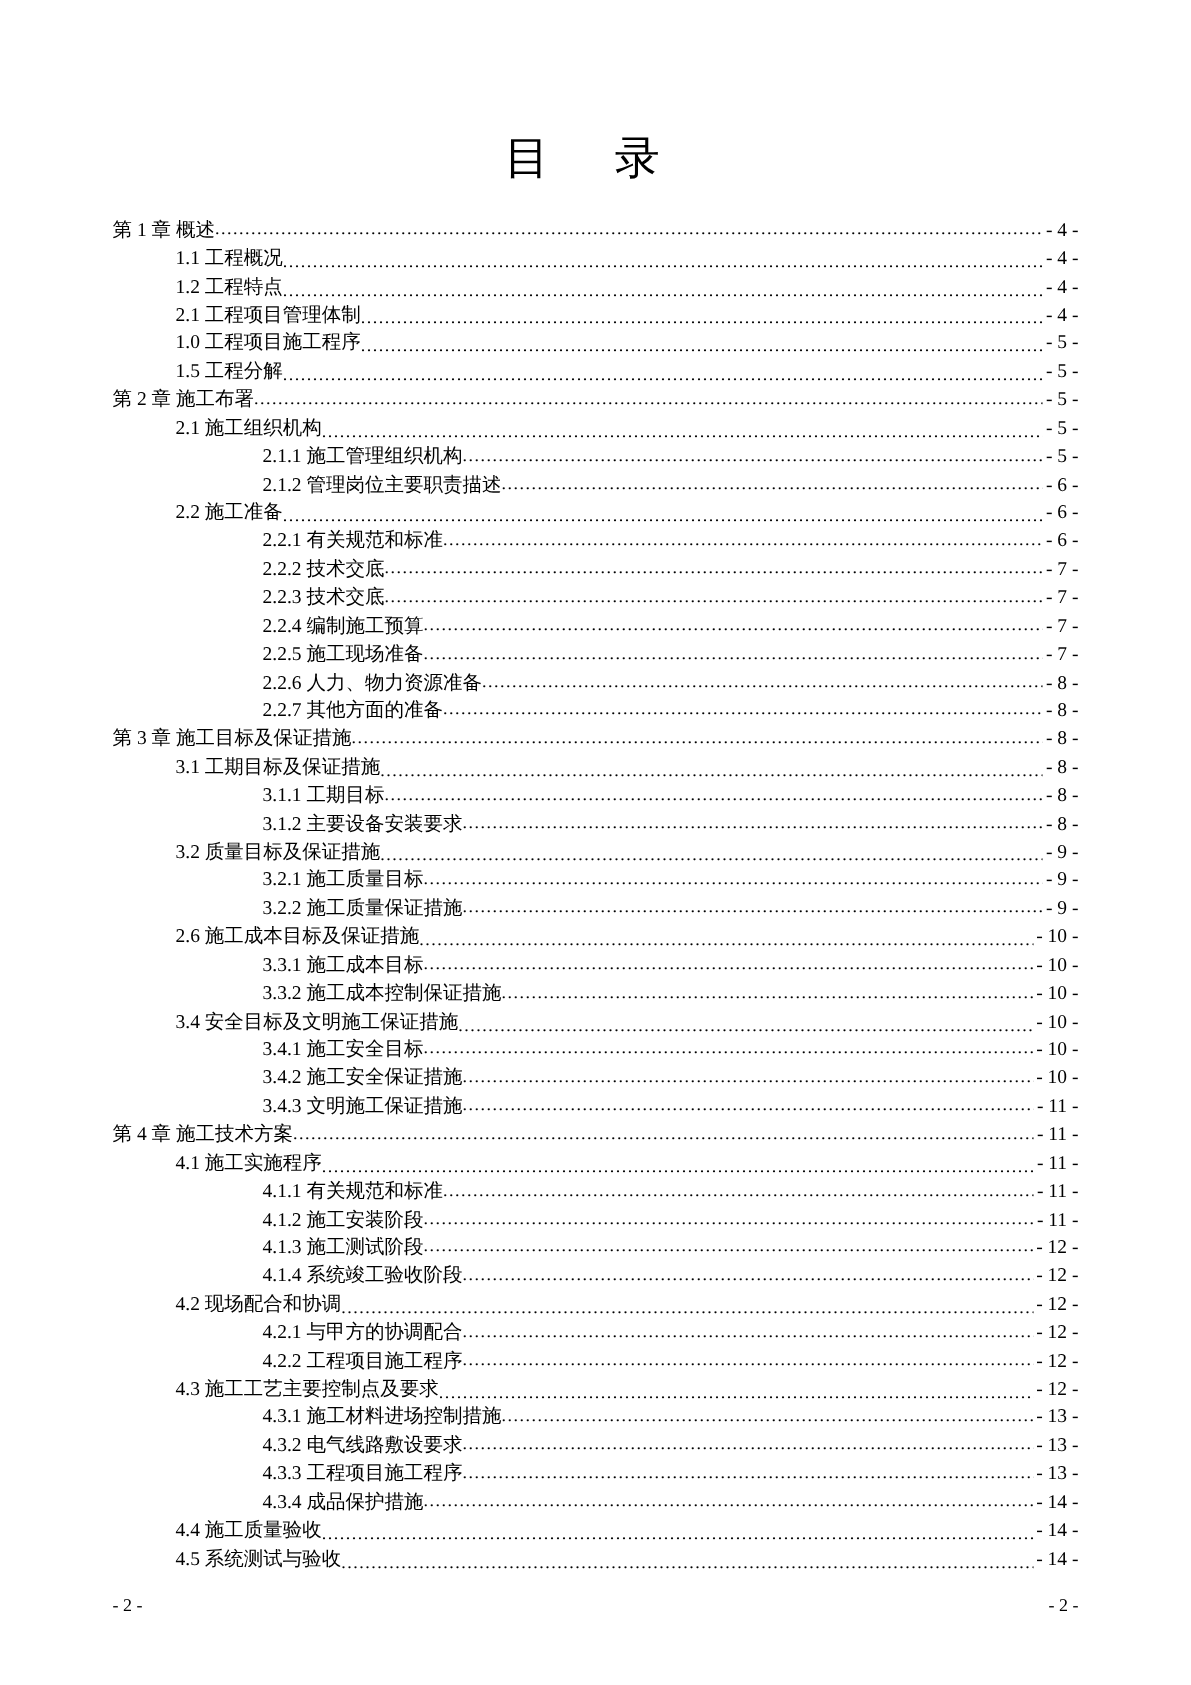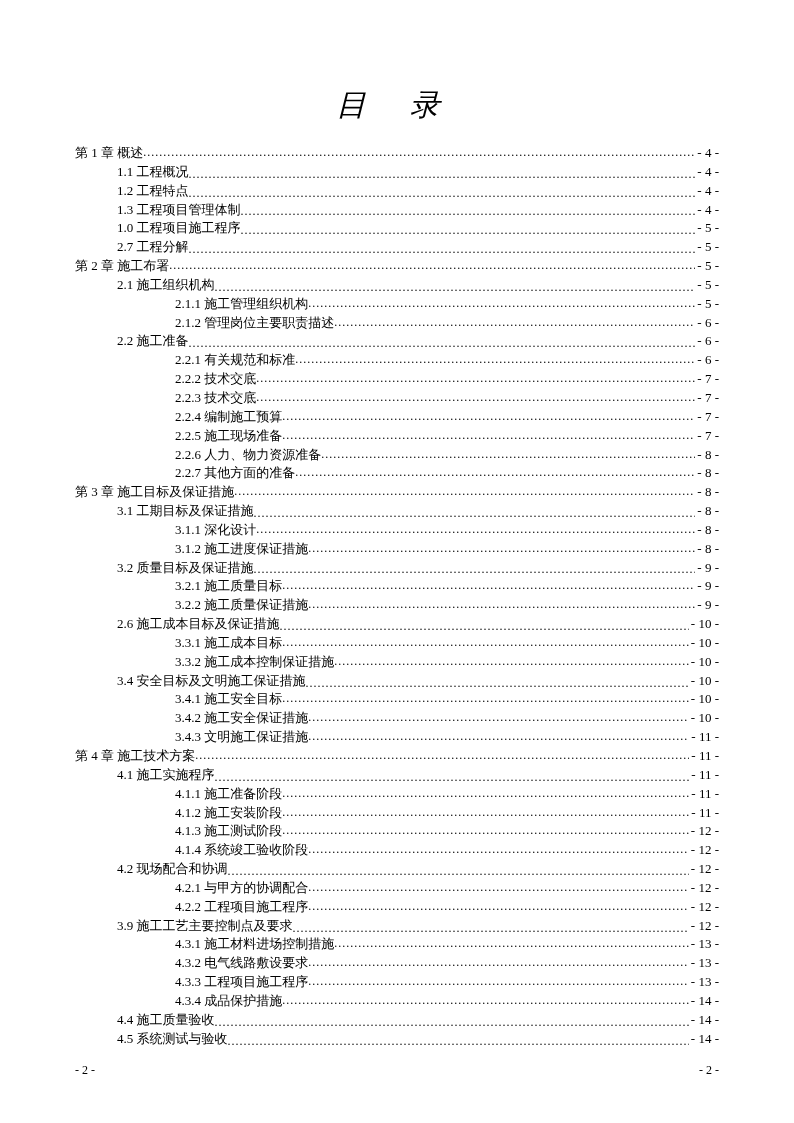--- a/index.html
+++ b/index.html
@@ -13,21 +13,20 @@
     position: relative;
     padding: 85px 75px 50px 75px;
   }
   .title {
     font-family: "SimSun", "宋体", serif;
     font-size: 30px;
     text-align: center;
     letter-spacing: 18px;
     margin-bottom: 18px;
     font-weight: normal;
-    font-style: italic;
   }
   .toc-line {
     display: flex;
     align-items: baseline;
     white-space: nowrap;
     line-height: 1.45;
     font-size: 13px;
   }
   .toc-label {
     flex: 0 0 auto;
@@ -81,31 +80,31 @@
       <span class="toc-label">1.1  工程概况</span>
       <span class="toc-dots"></span>
       <span class="toc-page">- 4 -</span>
     </div>
     <div class="toc-line indent-1">
       <span class="toc-label">1.2  工程特点</span>
       <span class="toc-dots"></span>
       <span class="toc-page">- 4 -</span>
     </div>
     <div class="toc-line indent-1">
-      <span class="toc-label">1.3  工程项目管理体制</span>
+      <span class="toc-label">2.1  工程项目管理体制</span>
       <span class="toc-dots"></span>
       <span class="toc-page">- 4 -</span>
     </div>
     <div class="toc-line indent-1">
       <span class="toc-label">1.0  工程项目施工程序</span>
       <span class="toc-dots"></span>
       <span class="toc-page">- 5 -</span>
     </div>
     <div class="toc-line indent-1">
-      <span class="toc-label">2.7  工程分解</span>
+      <span class="toc-label">1.5  工程分解</span>
       <span class="toc-dots"></span>
       <span class="toc-page">- 5 -</span>
     </div>
     <div class="toc-line indent-0">
       <span class="toc-label">第 2 章  施工布署</span>
       <span class="toc-dots"></span>
       <span class="toc-page">- 5 -</span>
     </div>
     <div class="toc-line indent-1">
       <span class="toc-label">2.1  施工组织机构</span>
@@ -166,26 +165,26 @@
       <span class="toc-label">第 3 章  施工目标及保证措施</span>
       <span class="toc-dots"></span>
       <span class="toc-page">- 8 -</span>
     </div>
     <div class="toc-line indent-1">
       <span class="toc-label">3.1  工期目标及保证措施</span>
       <span class="toc-dots"></span>
       <span class="toc-page">- 8 -</span>
     </div>
     <div class="toc-line indent-2">
-      <span class="toc-label">3.1.1  深化设计</span>
-      <span class="toc-dots"></span>
-      <span class="toc-page">- 8 -</span>
-    </div>
-    <div class="toc-line indent-2">
-      <span class="toc-label">3.1.2  施工进度保证措施</span>
+      <span class="toc-label">3.1.1  工期目标</span>
+      <span class="toc-dots"></span>
+      <span class="toc-page">- 8 -</span>
+    </div>
+    <div class="toc-line indent-2">
+      <span class="toc-label">3.1.2  主要设备安装要求</span>
       <span class="toc-dots"></span>
       <span class="toc-page">- 8 -</span>
     </div>
     <div class="toc-line indent-1">
       <span class="toc-label">3.2  质量目标及保证措施</span>
       <span class="toc-dots"></span>
       <span class="toc-page">- 9 -</span>
     </div>
     <div class="toc-line indent-2">
       <span class="toc-label">3.2.1  施工质量目标</span>
@@ -236,21 +235,21 @@
       <span class="toc-label">第 4 章  施工技术方案</span>
       <span class="toc-dots"></span>
       <span class="toc-page">- 11 -</span>
     </div>
     <div class="toc-line indent-1">
       <span class="toc-label">4.1  施工实施程序</span>
       <span class="toc-dots"></span>
       <span class="toc-page">- 11 -</span>
     </div>
     <div class="toc-line indent-2">
-      <span class="toc-label">4.1.1  施工准备阶段</span>
+      <span class="toc-label">4.1.1  有关规范和标准</span>
       <span class="toc-dots"></span>
       <span class="toc-page">- 11 -</span>
     </div>
     <div class="toc-line indent-2">
       <span class="toc-label">4.1.2  施工安装阶段</span>
       <span class="toc-dots"></span>
       <span class="toc-page">- 11 -</span>
     </div>
     <div class="toc-line indent-2">
       <span class="toc-label">4.1.3  施工测试阶段</span>
@@ -271,21 +270,21 @@
       <span class="toc-label">4.2.1  与甲方的协调配合</span>
       <span class="toc-dots"></span>
       <span class="toc-page">- 12 -</span>
     </div>
     <div class="toc-line indent-2">
       <span class="toc-label">4.2.2  工程项目施工程序</span>
       <span class="toc-dots"></span>
       <span class="toc-page">- 12 -</span>
     </div>
     <div class="toc-line indent-1">
-      <span class="toc-label">3.9  施工工艺主要控制点及要求</span>
+      <span class="toc-label">4.3  施工工艺主要控制点及要求</span>
       <span class="toc-dots"></span>
       <span class="toc-page">- 12 -</span>
     </div>
     <div class="toc-line indent-2">
       <span class="toc-label">4.3.1  施工材料进场控制措施</span>
       <span class="toc-dots"></span>
       <span class="toc-page">- 13 -</span>
     </div>
     <div class="toc-line indent-2">
       <span class="toc-label">4.3.2  电气线路敷设要求</span>

